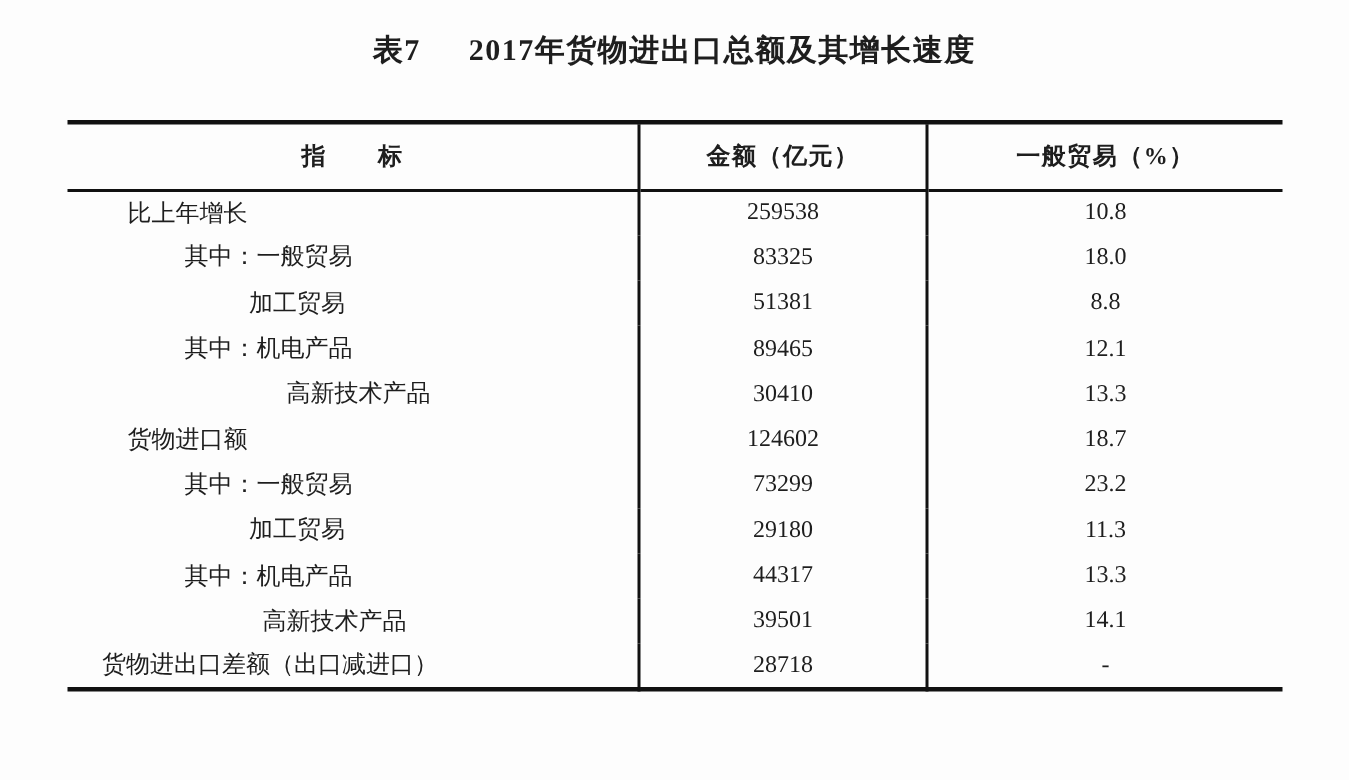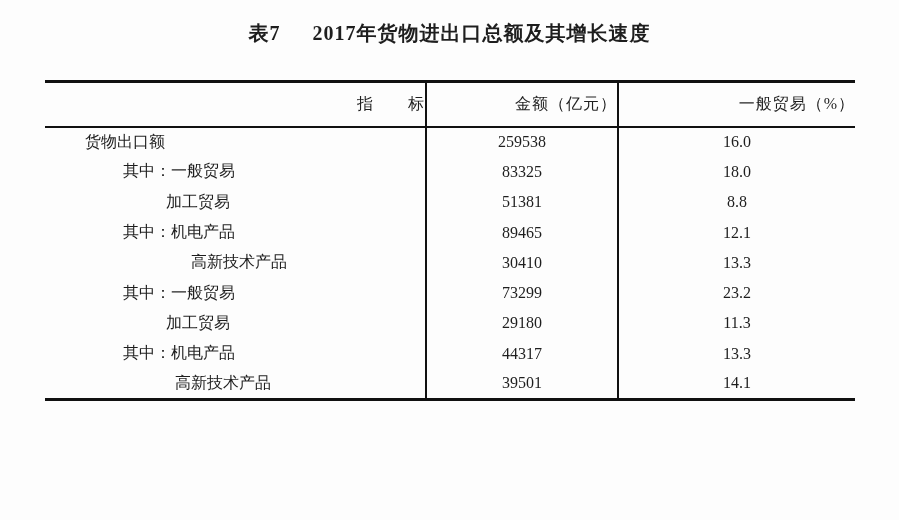--- a/index.html
+++ b/index.html
@@ -36,23 +36,23 @@
     border-collapse: collapse;
     table-layout: fixed;
     border-top: 3px solid var(--line);
     border-bottom: 3px solid var(--line);
   }
   table.stats col.c1 { width: 381px; }
   table.stats col.c2 { width: 192px; }
   table.stats col.c3 { width: 237px; }
   table.stats th {
     height: 45px;
-    font-weight: normal;
+    font-weight: bold;
     font-size: 16px;
-    text-align: right;
+    text-align: center;
     vertical-align: middle;
     border-bottom: 2px solid var(--line);
     letter-spacing: 1px;
   }
   table.stats td {
     height: 30.3px;
     font-size: 16px;
     vertical-align: middle;
     white-space: nowrap;
     overflow: hidden;
@@ -79,23 +79,23 @@
     <thead>
       <tr>
         <th>指　　标</th>
         <th class="vline">金额（亿元）</th>
         <th class="vline">一般贸易（%）</th>
       </tr>
     </thead>
     <tbody id="table-body">
 
         <tr>
-          <td class="indicator-cell" style="padding-left: 40px;">货物出口额</td>
+          <td class="indicator-cell" style="padding-left: 40px;">比上年增长</td>
           <td class="amount-cell vline">259538</td>
-          <td class="growth-cell vline">16.0</td>
+          <td class="growth-cell vline">10.8</td>
         </tr>
         <tr>
           <td class="indicator-cell" style="padding-left: 78px;">其中：一般贸易</td>
           <td class="amount-cell vline">83325</td>
           <td class="growth-cell vline">18.0</td>
         </tr>
         <tr>
           <td class="indicator-cell" style="padding-left: 121px;">加工贸易</td>
           <td class="amount-cell vline">51381</td>
           <td class="growth-cell vline">8.8</td>
@@ -104,35 +104,45 @@
           <td class="indicator-cell" style="padding-left: 78px;">其中：机电产品</td>
           <td class="amount-cell vline">89465</td>
           <td class="growth-cell vline">12.1</td>
         </tr>
         <tr>
           <td class="indicator-cell" style="padding-left: 146px;">高新技术产品</td>
           <td class="amount-cell vline">30410</td>
           <td class="growth-cell vline">13.3</td>
         </tr>
         <tr>
+          <td class="indicator-cell" style="padding-left: 40px;">货物进口额</td>
+          <td class="amount-cell vline">124602</td>
+          <td class="growth-cell vline">18.7</td>
+        </tr>
+        <tr>
           <td class="indicator-cell" style="padding-left: 78px;">其中：一般贸易</td>
           <td class="amount-cell vline">73299</td>
           <td class="growth-cell vline">23.2</td>
         </tr>
         <tr>
           <td class="indicator-cell" style="padding-left: 121px;">加工贸易</td>
           <td class="amount-cell vline">29180</td>
           <td class="growth-cell vline">11.3</td>
         </tr>
         <tr>
           <td class="indicator-cell" style="padding-left: 78px;">其中：机电产品</td>
           <td class="amount-cell vline">44317</td>
           <td class="growth-cell vline">13.3</td>
         </tr>
         <tr>
           <td class="indicator-cell" style="padding-left: 130px;">高新技术产品</td>
           <td class="amount-cell vline">39501</td>
           <td class="growth-cell vline">14.1</td>
         </tr>
+        <tr>
+          <td class="indicator-cell" style="padding-left: 23px;">货物进出口差额（出口减进口）</td>
+          <td class="amount-cell vline">28718</td>
+          <td class="growth-cell vline">-</td>
+        </tr>
       </tbody>
   </table>
 
 </div>
 
 </body></html>

